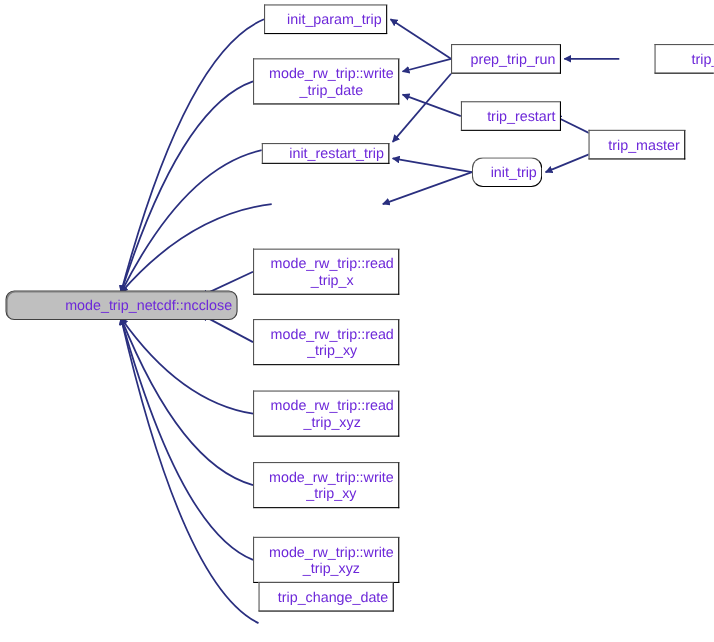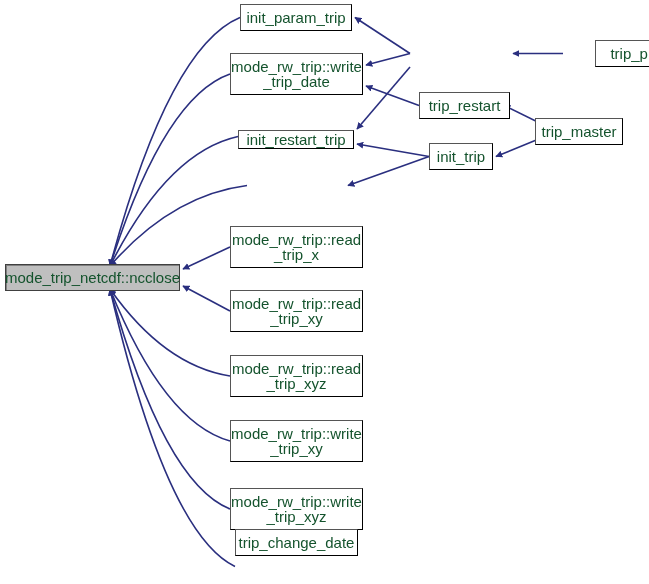--- a/index.html
+++ b/index.html
@@ -22,25 +22,25 @@
     width: 649px;
     height: 584px;
   }
   .node {
     position: absolute;
     box-sizing: border-box;
     border: 1px solid #000000;
     background: #ffffff;
     display: flex;
     align-items: center;
-    justify-content: center;
+    justify-content: flex-end;
     text-align: center;
-    font-size: 15px;
+    font-size: 13px;
     line-height: 15px;
-    color: #14532d;
+    color: #6d28d9;
     white-space: pre-line;
     z-index: 5;
     letter-spacing: 0px;
   }
   .node.current {
     background: #bfbfbf;
     border: 1px solid #404040;
     box-shadow: 1px 1px 0 #808080 inset;
   }
   .node.shadowed {
@@ -75,33 +75,34 @@
       <path d="M 410 53.5 L 355 17.5" fill="none" stroke="#2a2f7f" stroke-width="1.6" marker-end="url(#arrow)"></path>
       <path d="M 410 53.5 L 366 65" fill="none" stroke="#2a2f7f" stroke-width="1.6" marker-end="url(#arrow)"></path>
       <path d="M 410 67 L 357 129" fill="none" stroke="#2a2f7f" stroke-width="1.6" marker-end="url(#arrow)"></path>
       <path d="M 419 105.5 L 366 86" fill="none" stroke="#2a2f7f" stroke-width="1.6" marker-end="url(#arrow)"></path>
       <path d="M 429 156.5 L 357 144" fill="none" stroke="#2a2f7f" stroke-width="1.6" marker-end="url(#arrow)"></path>
       <path d="M 429 156.5 L 348 185.5" fill="none" stroke="#2a2f7f" stroke-width="1.6" marker-end="url(#arrow)"></path>
       <path d="M 563 53.5 L 513 53.5" fill="none" stroke="#2a2f7f" stroke-width="1.6" marker-end="url(#arrow)"></path>
       <path d="M 557 131.5 L 504 105.5" fill="none" stroke="#2a2f7f" stroke-width="1.6" marker-end="url(#arrow)"></path>
       <path d="M 557 131.5 L 496 156.5" fill="none" stroke="#2a2f7f" stroke-width="1.6" marker-end="url(#arrow)"></path>
     </svg>
-<div class="node current" style="left: 5px; top: 264px; width: 175px; height: 27px;"><span class="node-label">mode_trip_netcdf::ncclose</span></div>
+<div class="node current" style="left: 5px; top: 264px; width: 211px; height: 27px; border-radius: 8px;"><span class="node-label">mode_trip_netcdf::ncclose</span></div>
     <div class="node shadowed" style="left: 240px; top: 4px; width: 112px; height: 27px;"><span class="node-label">init_param_trip</span></div>
     <div class="node shadowed" style="left: 230px; top: 53px; width: 133px; height: 42px;"><span class="node-label">mode_rw_trip::write
 _trip_date</span></div>
     <div class="node shadowed" style="left: 238px; top: 130px; width: 116px; height: 19px;"><span class="node-label">init_restart_trip</span></div>
     <div class="node shadowed" style="left: 230px; top: 226px; width: 133px; height: 42px;"><span class="node-label">mode_rw_trip::read
 _trip_x</span></div>
     <div class="node shadowed" style="left: 230px; top: 290px; width: 133px; height: 42px;"><span class="node-label">mode_rw_trip::read
 _trip_xy</span></div>
     <div class="node shadowed" style="left: 230px; top: 355px; width: 133px; height: 42px;"><span class="node-label">mode_rw_trip::read
 _trip_xyz</span></div>
     <div class="node shadowed" style="left: 230px; top: 420px; width: 133px; height: 42px;"><span class="node-label">mode_rw_trip::write
 _trip_xy</span></div>
     <div class="node shadowed" style="left: 230px; top: 488px; width: 133px; height: 42px;"><span class="node-label">mode_rw_trip::write
 _trip_xyz</span></div>
     <div class="node shadowed" style="left: 235px; top: 529px; width: 123px; height: 27px;"><span class="node-label">trip_change_date</span></div>
+    <div class="node shadowed" style="left: 410px; top: 40px; width: 100px; height: 27px;"><span class="node-label">prep_trip_run</span></div>
     <div class="node shadowed" style="left: 419px; top: 92px; width: 91px; height: 27px;"><span class="node-label">trip_restart</span></div>
-    <div class="node shadowed" style="left: 429px; top: 143px; width: 64px; height: 27px;"><span class="node-label">init_trip</span></div>
+    <div class="node shadowed" style="left: 429px; top: 143px; width: 64px; height: 27px; border-radius: 10px;"><span class="node-label">init_trip</span></div>
     <div class="node shadowed" style="left: 563px; top: 40px; width: 90px; height: 27px; margin-left: 32px;"><span class="node-label">trip_prep</span></div>
     <div class="node shadowed" style="left: 535px; top: 118px; width: 88px; height: 27px;"><span class="node-label">trip_master</span></div>
   </div>
 
 </body></html>

